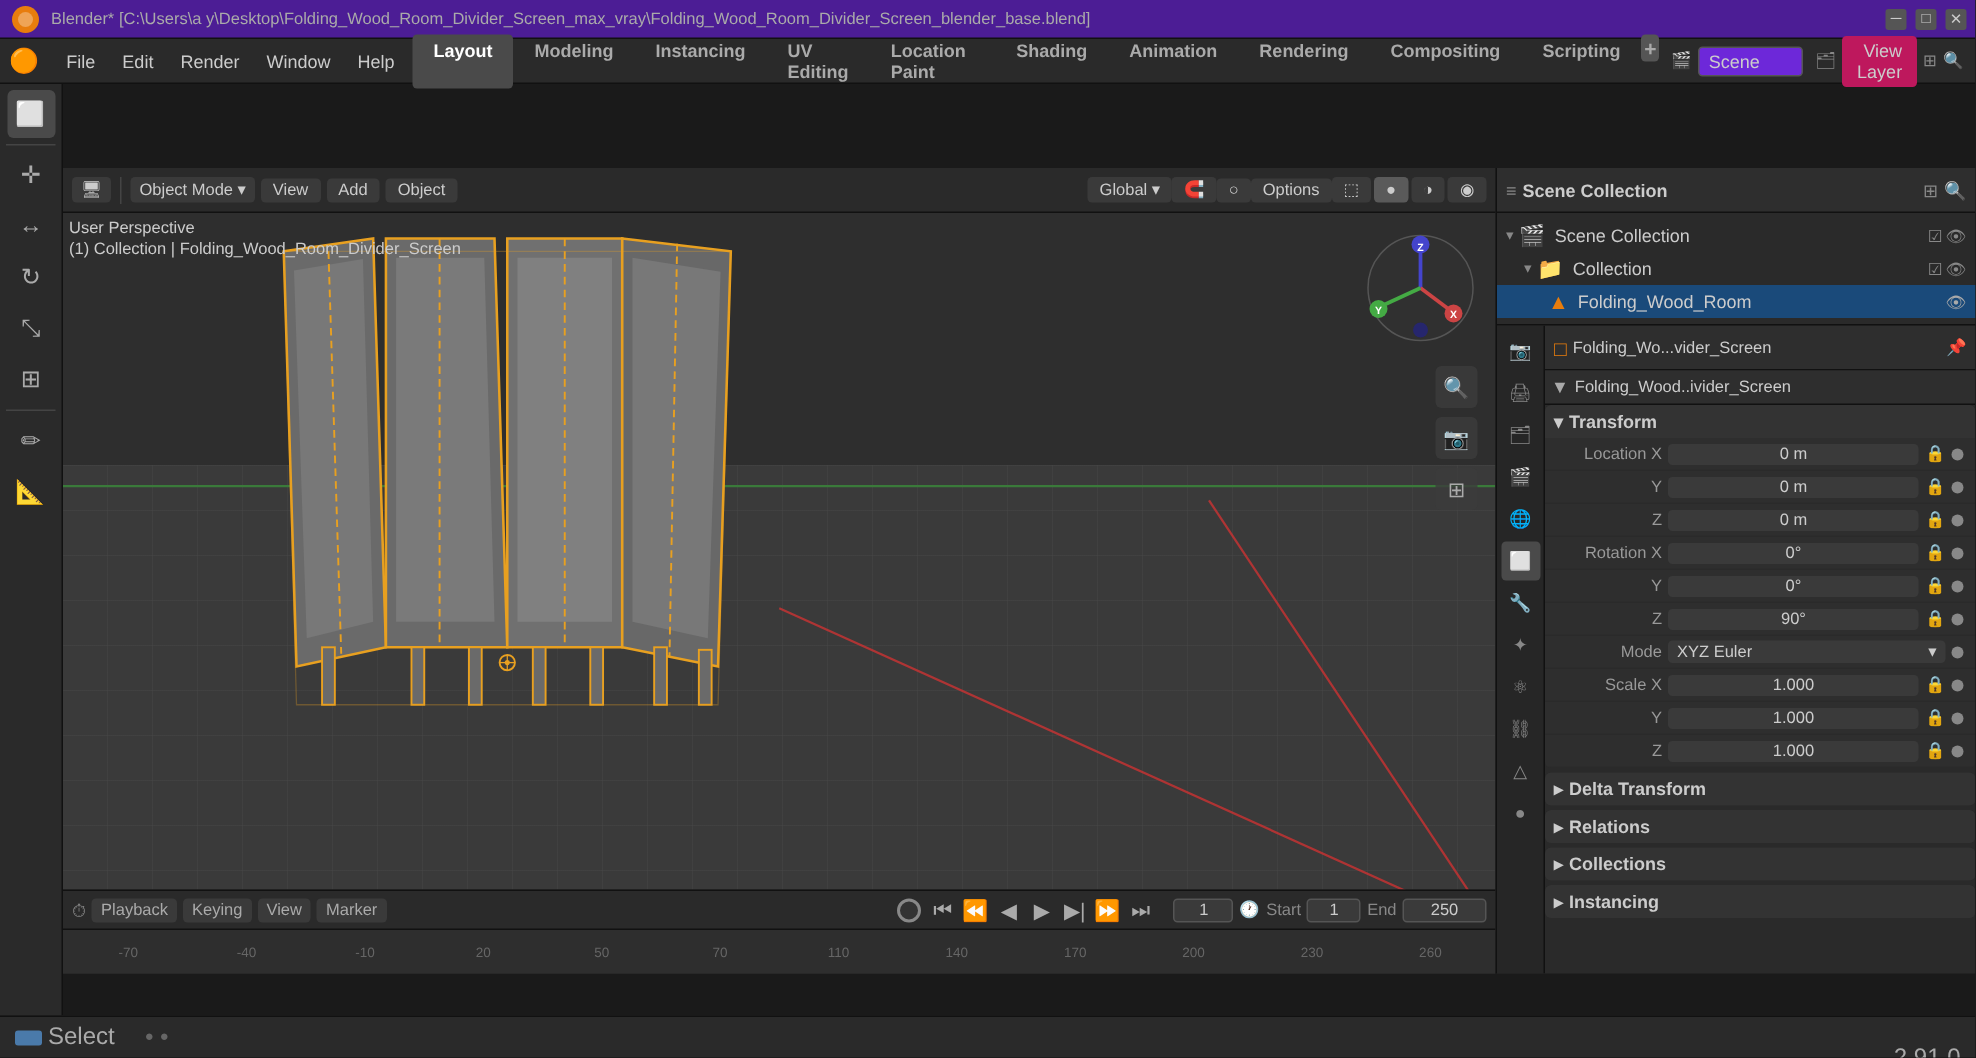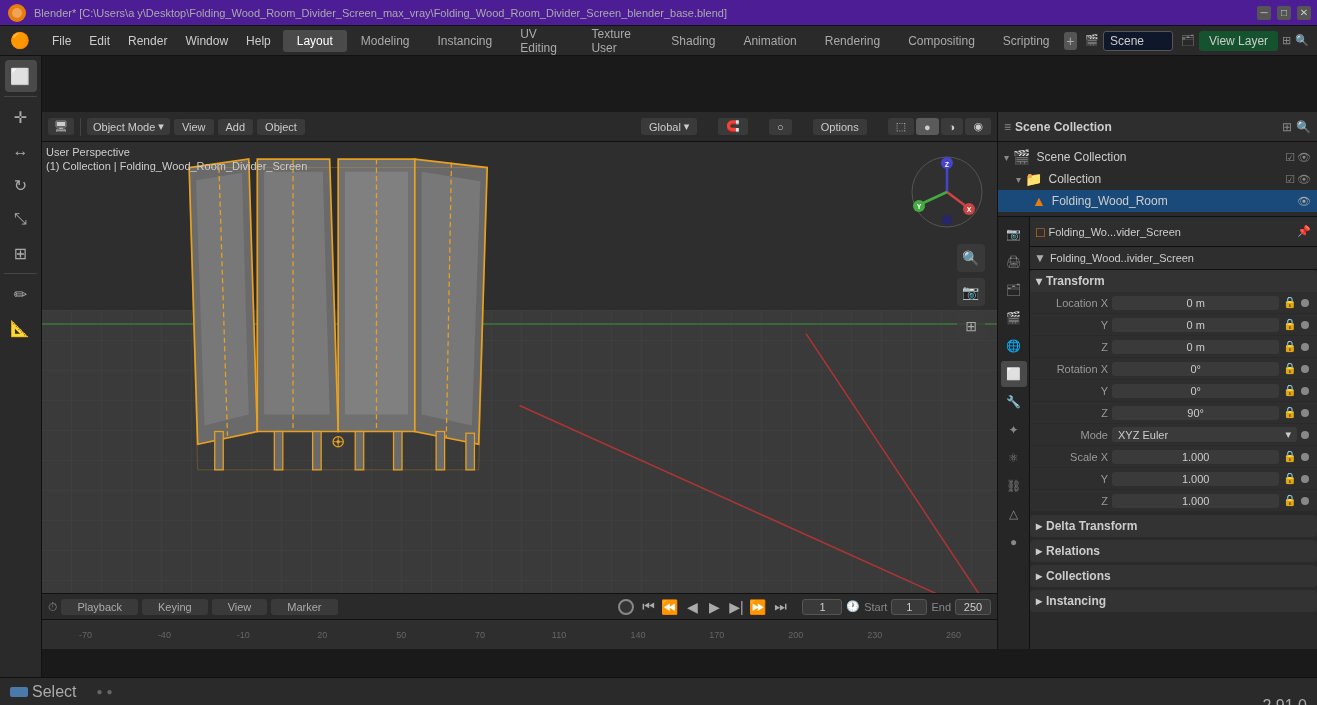--- a/index.html
+++ b/index.html
@@ -70,53 +70,54 @@
       display: flex; gap: 2px; padding: 0 4px;
     }
     #header-tabs .menu-item {
       padding: 3px 8px;
       font-size: 12px;
       color: #ccc;
       cursor: pointer;
       border-radius: 3px;
     }
     #header-tabs .tabs-area {
-      display: flex; align-items: center; flex: 1; justify-content: center;
+      display: flex; flex: 1; justify-content: center; font-weight: bold;
     }
     #header-tabs .tab {
       padding: 4px 14px;
       font-size: 12px;
       color: #aaa;
       cursor: pointer;
       border-radius: 3px;
     }
     #header-tabs .tab.active {
       background: #4a4a4a;
       color: #fff;
     }
     #header-tabs .right-area {
       display: flex; align-items: center; gap: 4px; padding: 0 8px;
     }
     #header-tabs .view-layer-btn {
       padding: 3px 10px;
       font-size: 12px;
       color: #ccc;
-      background: #14532d;
+      background: #be185d;
       border-radius: 3px;
       cursor: pointer;
+      text-align: right;
     }
     #header-tabs .add-tab-btn {
       width: 18px; height: 18px;
       background: #555;
       border-radius: 3px;
       display: flex; align-items: center; justify-content: center;
       font-size: 14px; color: #aaa; cursor: pointer;
     }
     #header-tabs .scene-input {
-      background: #0f172a;
+      background: #6d28d9;
       border: 1px solid #555;
       border-radius: 3px;
       color: #ccc;
       padding: 2px 6px;
       font-size: 12px;
       width: 70px;
     }
 
     
     #main-area {
@@ -249,21 +250,21 @@
       background: #2e2e2e;
       display: flex; align-items: center;
       padding: 0 4px;
       overflow: hidden;
     }
     .tl-mark {
       font-size: 9px; color: #666;
       flex: 1; text-align: center;
     }
     .tl-btn {
-      padding: 2px 16px;
+      padding: 2px 6px;
       font-size: 11px; color: #aaa;
       background: #3a3a3a; border-radius: 3px;
       cursor: pointer;
     }
 
     
     #status-bar {
       position: absolute;
       bottom: 0; left: 0; right: 0;
       height: 28px;
@@ -484,21 +485,21 @@
     <div class="menu-item">Edit</div>
     <div class="menu-item">Render</div>
     <div class="menu-item">Window</div>
     <div class="menu-item">Help</div>
   </div>
   <div class="tabs-area">
     <div class="tab active">Layout</div>
     <div class="tab">Modeling</div>
     <div class="tab">Instancing</div>
     <div class="tab">UV Editing</div>
-    <div class="tab">Texture User</div>
+    <div class="tab">Location Paint</div>
     <div class="tab">Shading</div>
     <div class="tab">Animation</div>
     <div class="tab">Rendering</div>
     <div class="tab">Compositing</div>
     <div class="tab">Scripting</div>
     <div class="add-tab-btn">+</div>
   </div>
   <div class="right-area">
     <div style="font-size:11px;color:#888;">🎬</div>
     <input class="scene-input" value="Scene" style="">
@@ -531,21 +532,21 @@
     <div class="vp-sep"></div>
     <div class="mode-dropdown">
       <span>Object Mode</span>
       <span>▾</span>
     </div>
     <div class="vp-btn">View</div>
     <div class="vp-btn">Add</div>
     <div class="vp-btn">Object</div>
     <div class="vp-spacer"></div>
 
-    <div style="display:flex;align-items:center;gap:21px;">
+    <div style="display:flex;align-items:center;gap:0;">
       <div class="vp-btn">
         <span>Global</span>
         <span>▾</span>
       </div>
       <div class="vp-btn">🧲</div>
       <div class="vp-btn">○</div>
       <div class="vp-btn">Options</div>
 
       <div style="display:flex;gap:2px;">
         <div class="vp-btn">⬚</div>
@@ -678,21 +679,21 @@
         <button class="play-btn">⏩</button>
         <button class="play-btn">⏭</button>
       </div>
 
       <div style="display:flex;align-items:center;gap:4px;margin-left:8px;">
         <input style="width: 40px; background: rgb(58, 58, 58); border: 1px solid rgb(85, 85, 85); border-radius: 3px; color: rgb(204, 204, 204); padding: 1px 4px; font-size: 11px; text-align: center;" value="1">
         <div style="font-size:11px;color:#888;">🕐</div>
         <span style="font-size:11px;color:#888;">Start</span>
         <input style="width: 36px; background: rgb(58, 58, 58); border: 1px solid rgb(85, 85, 85); border-radius: 3px; color: rgb(204, 204, 204); padding: 1px 4px; font-size: 11px; text-align: center;" value="1">
         <span style="font-size:11px;color:#888;">End</span>
-        <input style="width: 36px; background: rgb(58, 58, 58); border: 1px solid rgb(85, 85, 85); border-radius: 3px; color: rgb(204, 204, 204); padding: 1px 4px; font-size: 11px; text-align: center;" value="250">
+        <input style="width: 56px; background: rgb(58, 58, 58); border: 1px solid rgb(85, 85, 85); border-radius: 3px; color: rgb(204, 204, 204); padding: 1px 4px; font-size: 11px; text-align: center;" value="250">
       </div>
     </div>
 
     <div id="timeline-ruler">
       <div class="tl-mark">-70</div>
       <div class="tl-mark">-40</div>
       <div class="tl-mark">-10</div>
       <div class="tl-mark">20</div>
       <div class="tl-mark">50</div>
       <div class="tl-mark">70</div>

